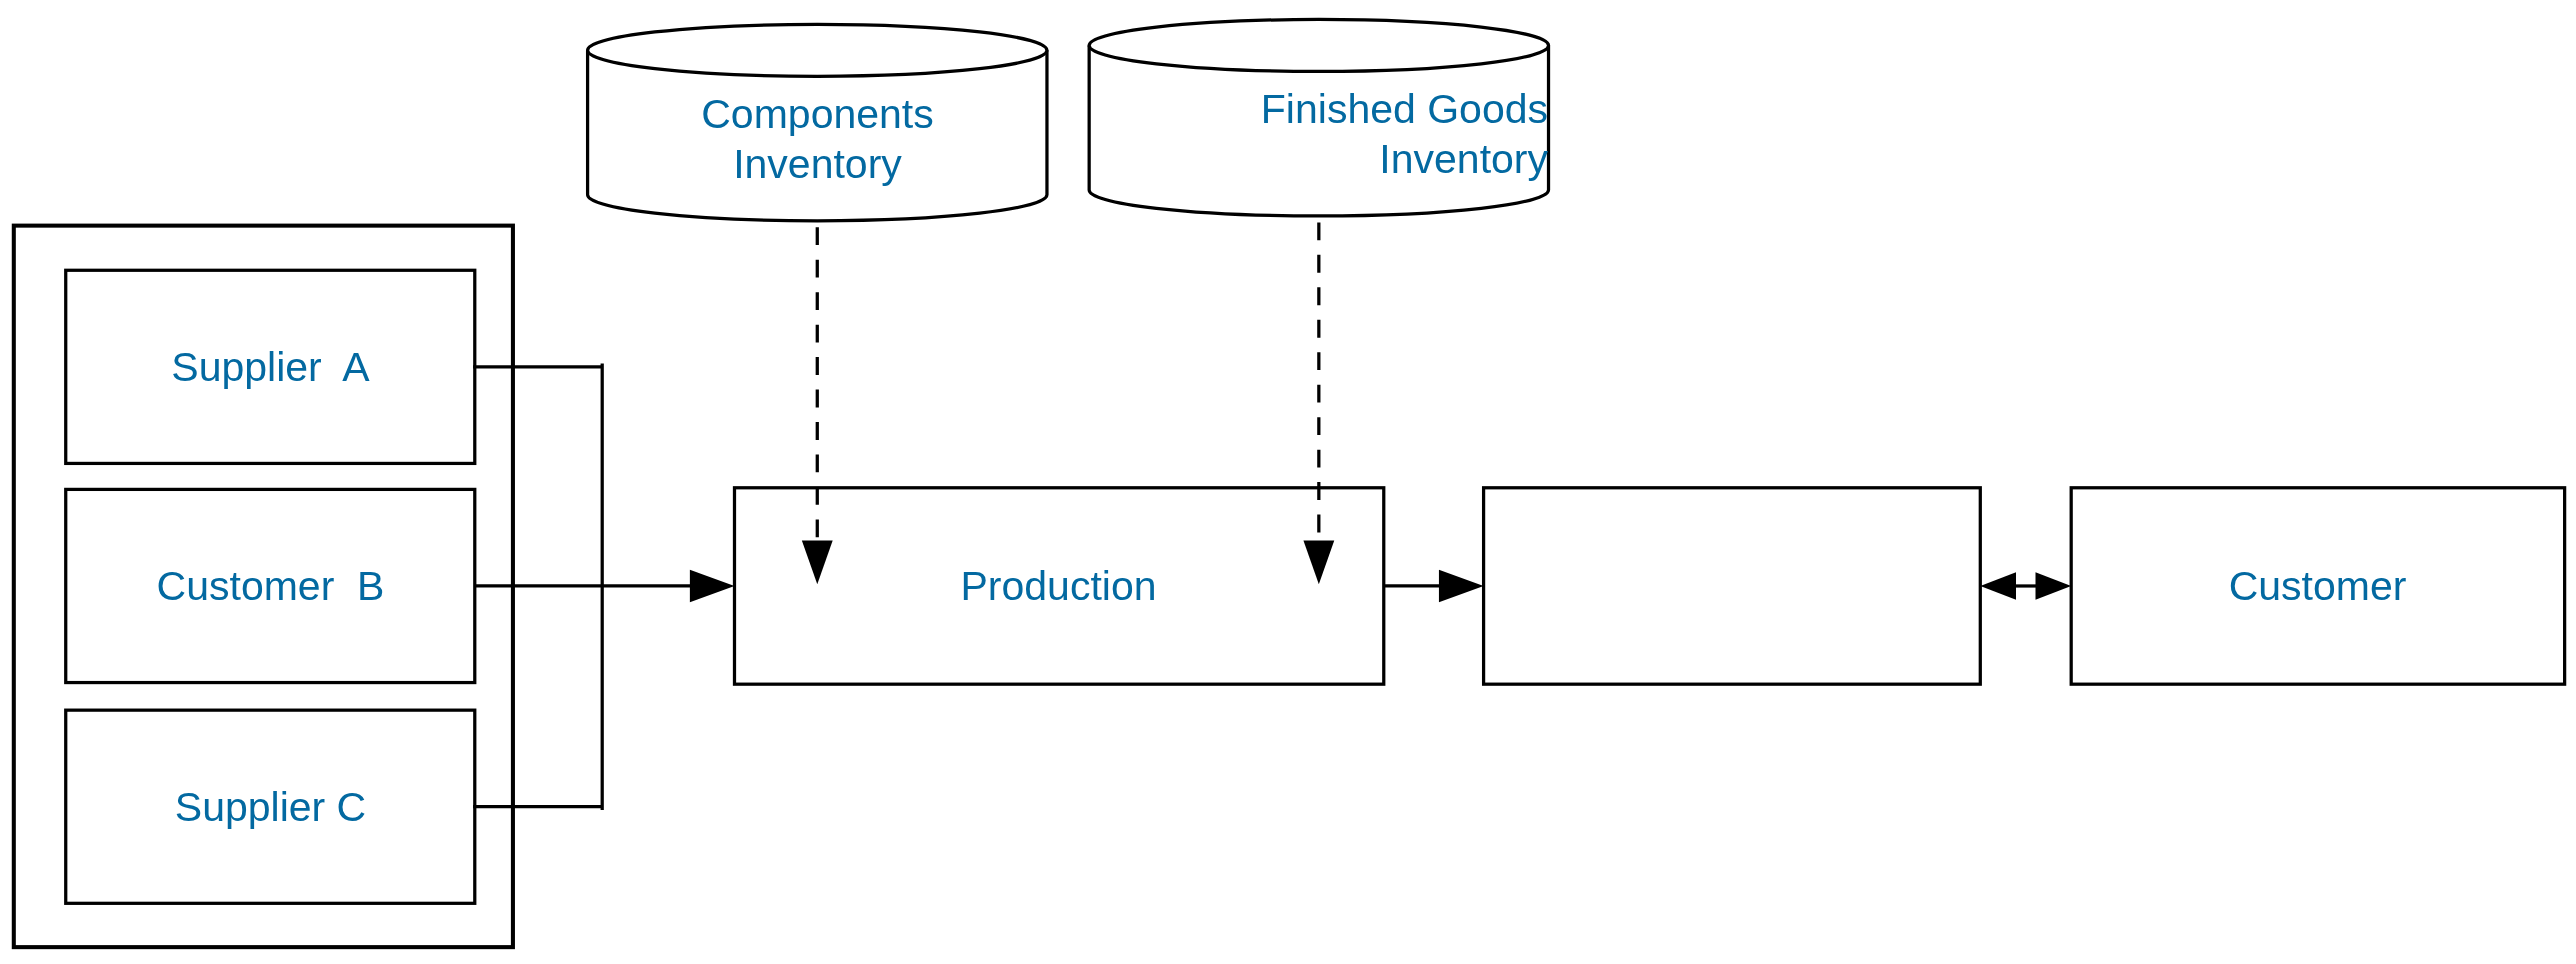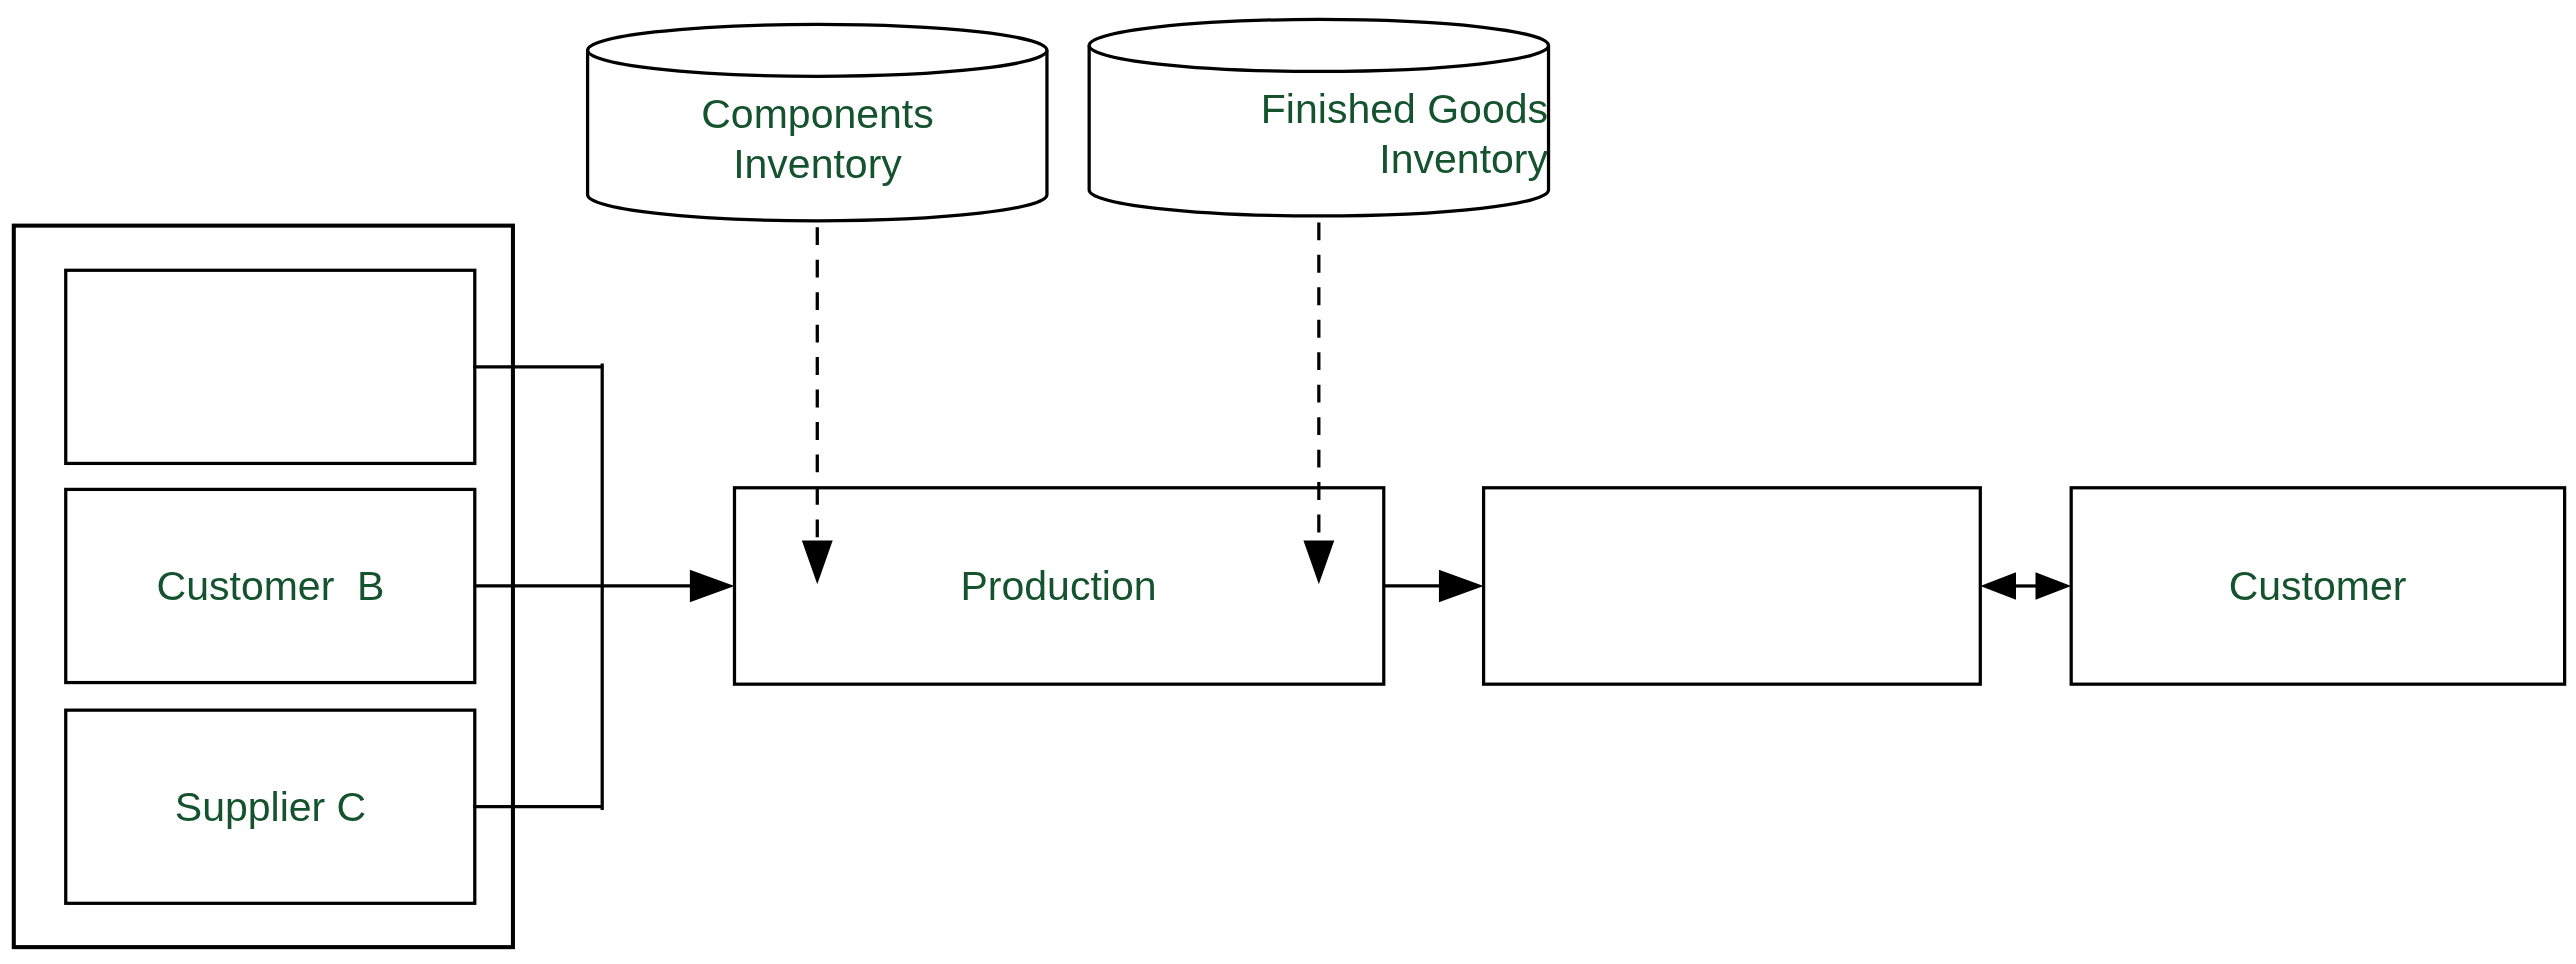--- a/index.html
+++ b/index.html
@@ -27,21 +27,21 @@
   .lbl {
     position: absolute;
     display: flex;
     flex-direction: column;
     align-items: center;
     justify-content: center;
     text-align: center;
     font-size: 41px;
     line-height: 50px;
     white-space: pre;
-    color: #14532d;
+    color: #0369a1;
     pointer-events: none;
   }
   
   .lbl-components   { left: 588px;  top: 78px;  width: 459px; height: 122px; }
   .lbl-finished     { left: 1089px; top: 73px;  width: 459px; height: 122px; align-items: flex-end; }
   .lbl-supplier-a   { left: 66px;   top: 270px; width: 409px; height: 193px; }
   .lbl-supplier-b   { left: 66px;   top: 489px; width: 409px; height: 193px; }
   .lbl-supplier-c   { left: 66px;   top: 710px; width: 409px; height: 193px; }
   .lbl-production   { left: 734px;  top: 488px; width: 649px; height: 196px; }
   .lbl-sales        { left: 1484px; top: 488px; width: 497px; height: 196px; }
@@ -98,20 +98,21 @@
   <div class="lbl lbl-components">
     <span>Components</span>
     <span>Inventory</span>
   </div>
 
   <div class="lbl lbl-finished">
     <span>Finished Goods</span>
     <span>Inventory</span>
   </div>
 
+  <div class="lbl lbl-supplier-a">Supplier  A</div>
 
   <div class="lbl lbl-supplier-b">Customer  B</div>
 
   <div class="lbl lbl-production">Production</div>
 
   <div class="lbl lbl-supplier-c">Supplier C</div>
 
 
   <div class="lbl lbl-customer">Customer</div>
 

